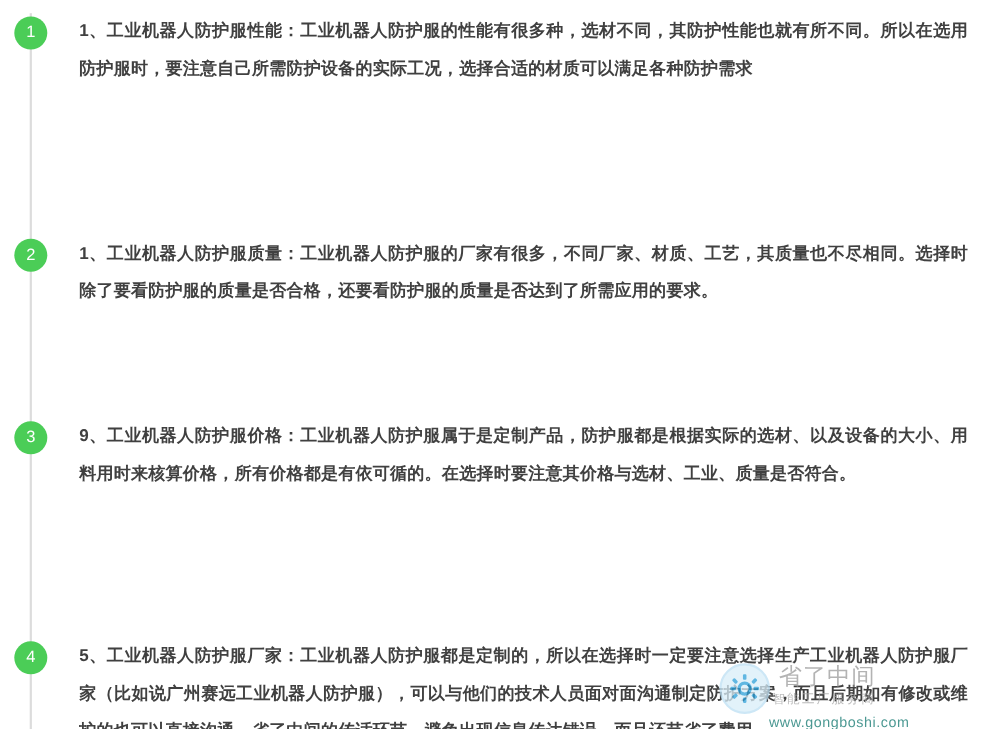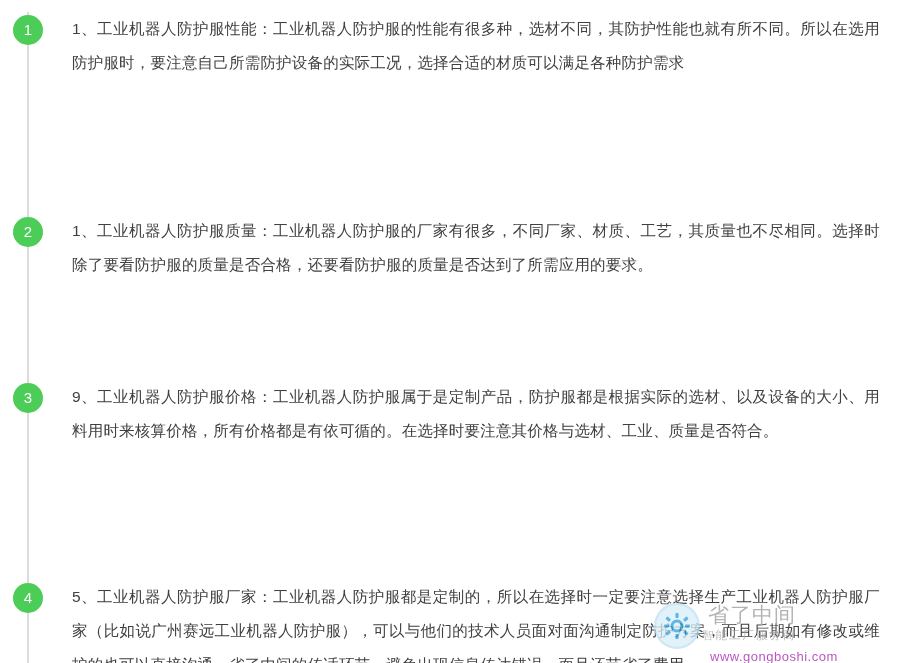--- a/index.html
+++ b/index.html
@@ -65,20 +65,21 @@
 
   .body {
     flex: 1 1 auto;
     padding-left: 29px;
     padding-right: 20px;
     font-size: 15.5px;
     line-height: 34px;
     color: #404040;
     letter-spacing: 0.2px;
     text-align: justify;
+    font-weight: bold;
   }
 
   .item-1 { margin-top: 12px; }
   .item-2 { margin-top: 134px; }
   .item-3 { margin-top: 98px; }
   .item-4 { margin-top: 132px; }
 
   .item-1 .marker { margin-top: 3px; }
   .item-2 .marker { margin-top: 3px; }
   .item-3 .marker { margin-top: 3px; }
@@ -123,24 +124,24 @@
   .wm-sub {
     position: absolute;
     left: 52px;
     top: 31px;
     font-size: 11.5px;
     color: #a7a7a7;
     letter-spacing: 2px;
   }
   .wm-url {
     position: absolute;
-    left: 60px;
+    left: 49px;
     top: 52px;
     font-size: 13px;
-    color: #a21caf;
+    color: #0f766e;
     letter-spacing: 0.5px;
   }
 </style>
 </head>
 <body>
 
 <div class="page">
 
   <div class="rail"></div>
 

